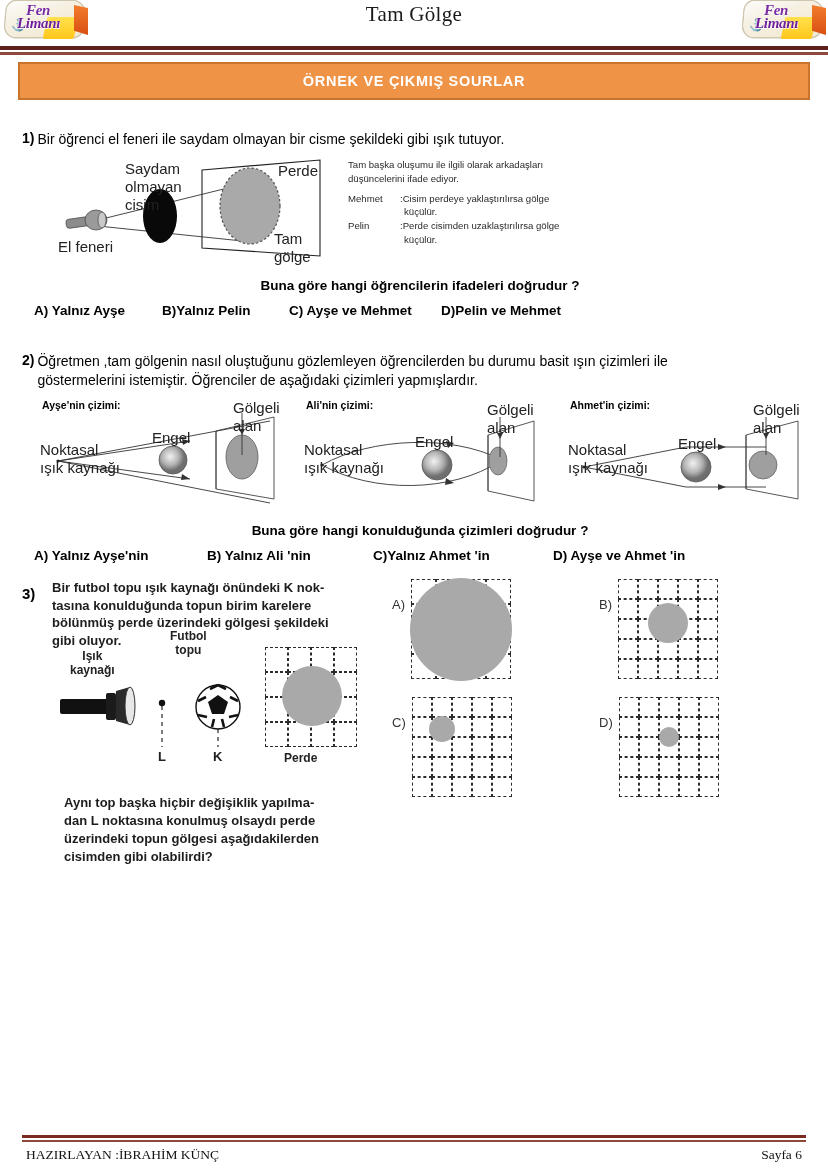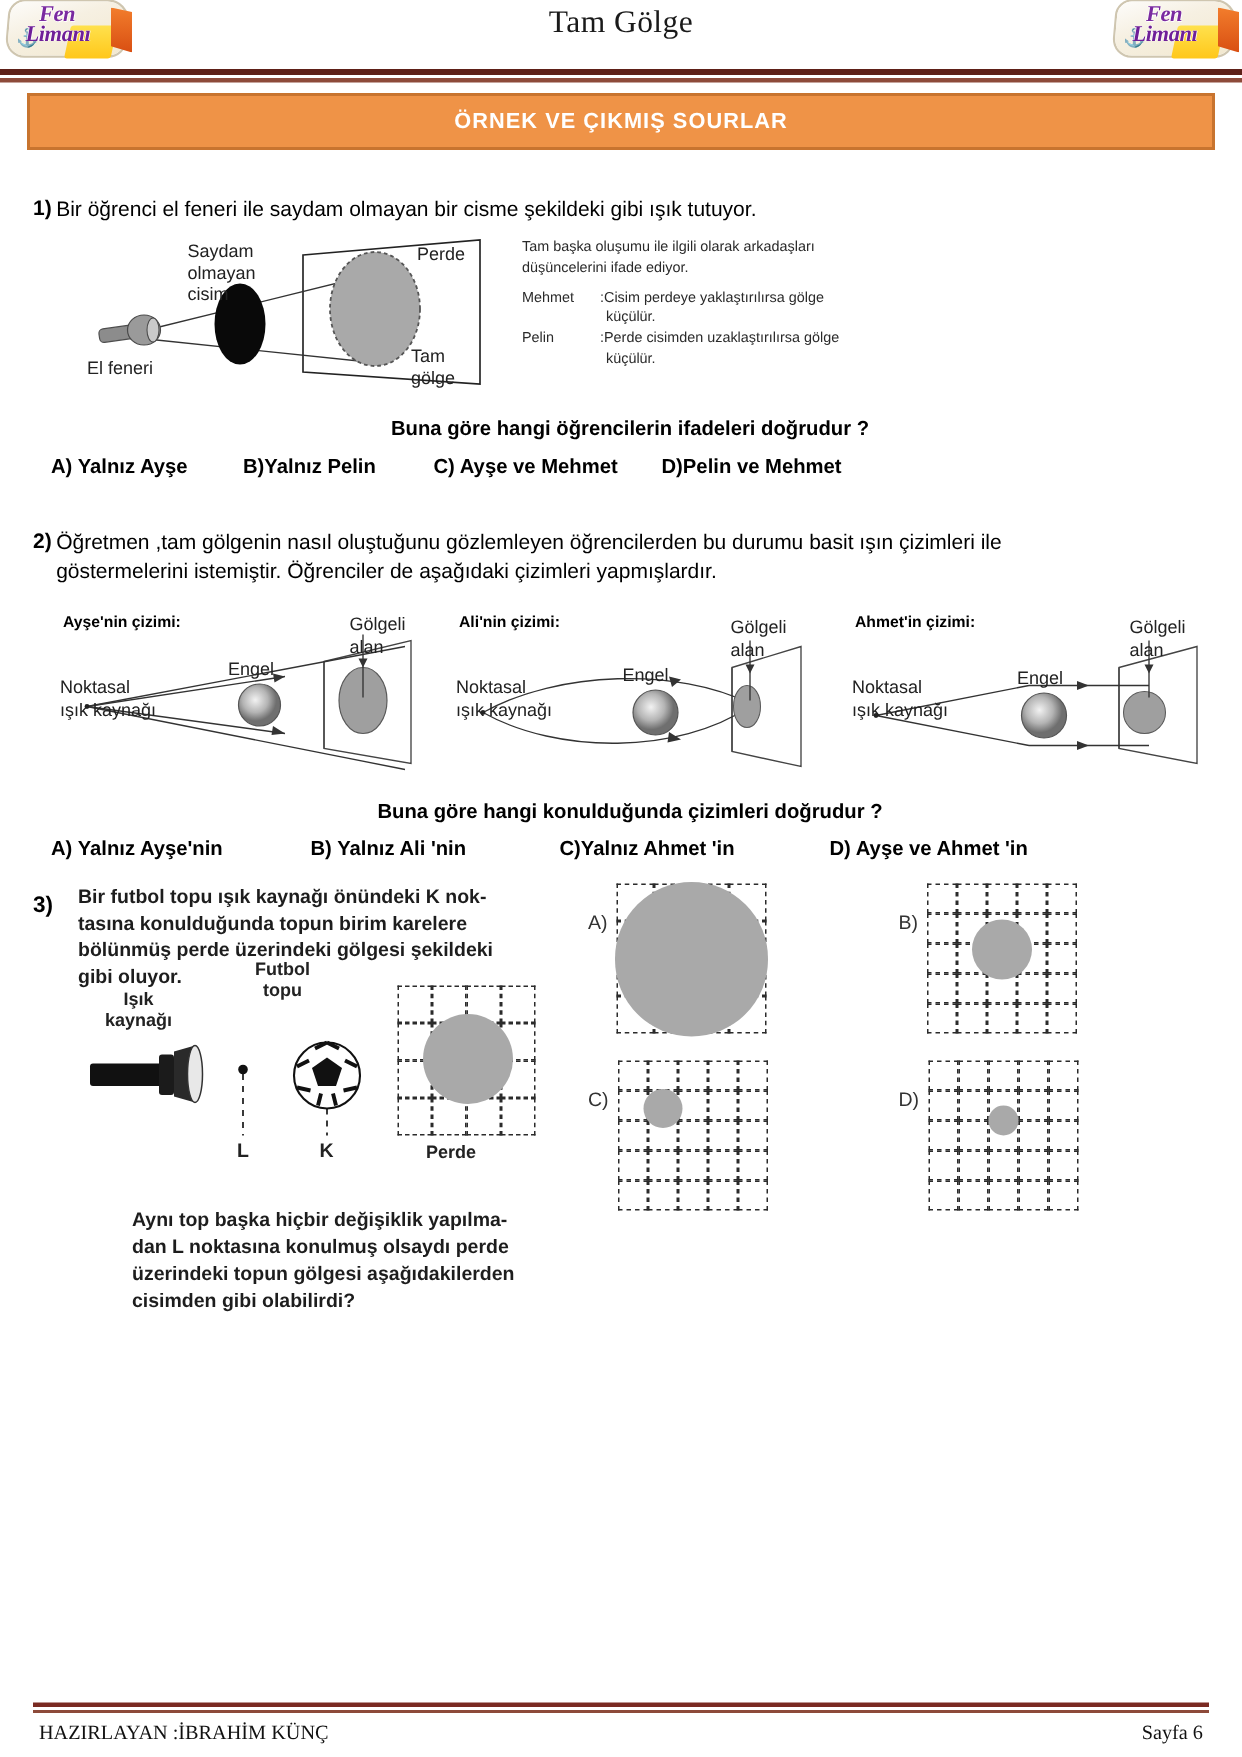--- a/index.html
+++ b/index.html
@@ -99,41 +99,41 @@
   .q1-right {
     font-size: 9.6px; line-height: 1.42; color: #2a2a2a;
     margin-left: 16px; padding-top: 2px; width: 270px;
   }
   .spk-row { display: flex; }
   .spk-name { width: 52px; flex: 0 0 52px; }
   .spk-txt { flex: 1; }
   .spk-head { margin-bottom: 6px; }
 
   .fig-lbl {
-    position: absolute; font-size: 12px; color: #222; line-height: 1.18;
-  }
-
-  
-  .q2-figs { display: flex; margin-top: 20px; }
+    position: absolute; font-size: 15px; color: #222; line-height: 1.18;
+  }
+
+  
+  .q2-figs { display: flex; margin-top: 10px; }
   .q2-fig { position: relative; width: 258px; height: 108px; }
   .q2-fig.f1 { margin-left: 16px; }
   .q2-fig.f2 { margin-left: 6px; }
   .q2-fig.f3 { margin-left: 6px; }
   .q2-title {
     position: absolute; left: 4px; top: 0;
     font-weight: bold; font-size: 10.5px;
   }
 
   
   .q3-wrap { display: flex; margin-top: 16px; }
   .q3-left { width: 360px; }
   .q3-right { flex: 1; position: relative; padding-left: 10px; }
   .q3-body { font-size: 13px; font-weight: bold; line-height: 1.34; color:#1d1d1d;}
   .q3-fig { position: relative; height: 135px; margin-top: 6px; }
-  .q3-tail { font-size: 13px; font-weight: bold; line-height: 1.38; margin-left: 66px; margin-top: 4px; color:#1d1d1d;}
+  .q3-tail { font-size: 13px; font-weight: bold; line-height: 1.38; margin-left: 42px; margin-top: 4px; color:#1d1d1d;}
 
   .opt-grid {
     display: grid; grid-template-columns: 1fr 1fr; grid-row-gap: 18px;
   }
   .opt-cell { display: flex; }
   .opt-letter { font-size: 13px; color: #333; margin-right: 6px; padding-top: 18px; }
 
   .grid-box { position: relative; }
   .grid-box .cell {
     position: absolute; border: 1.6px dashed #2b2b2b;

